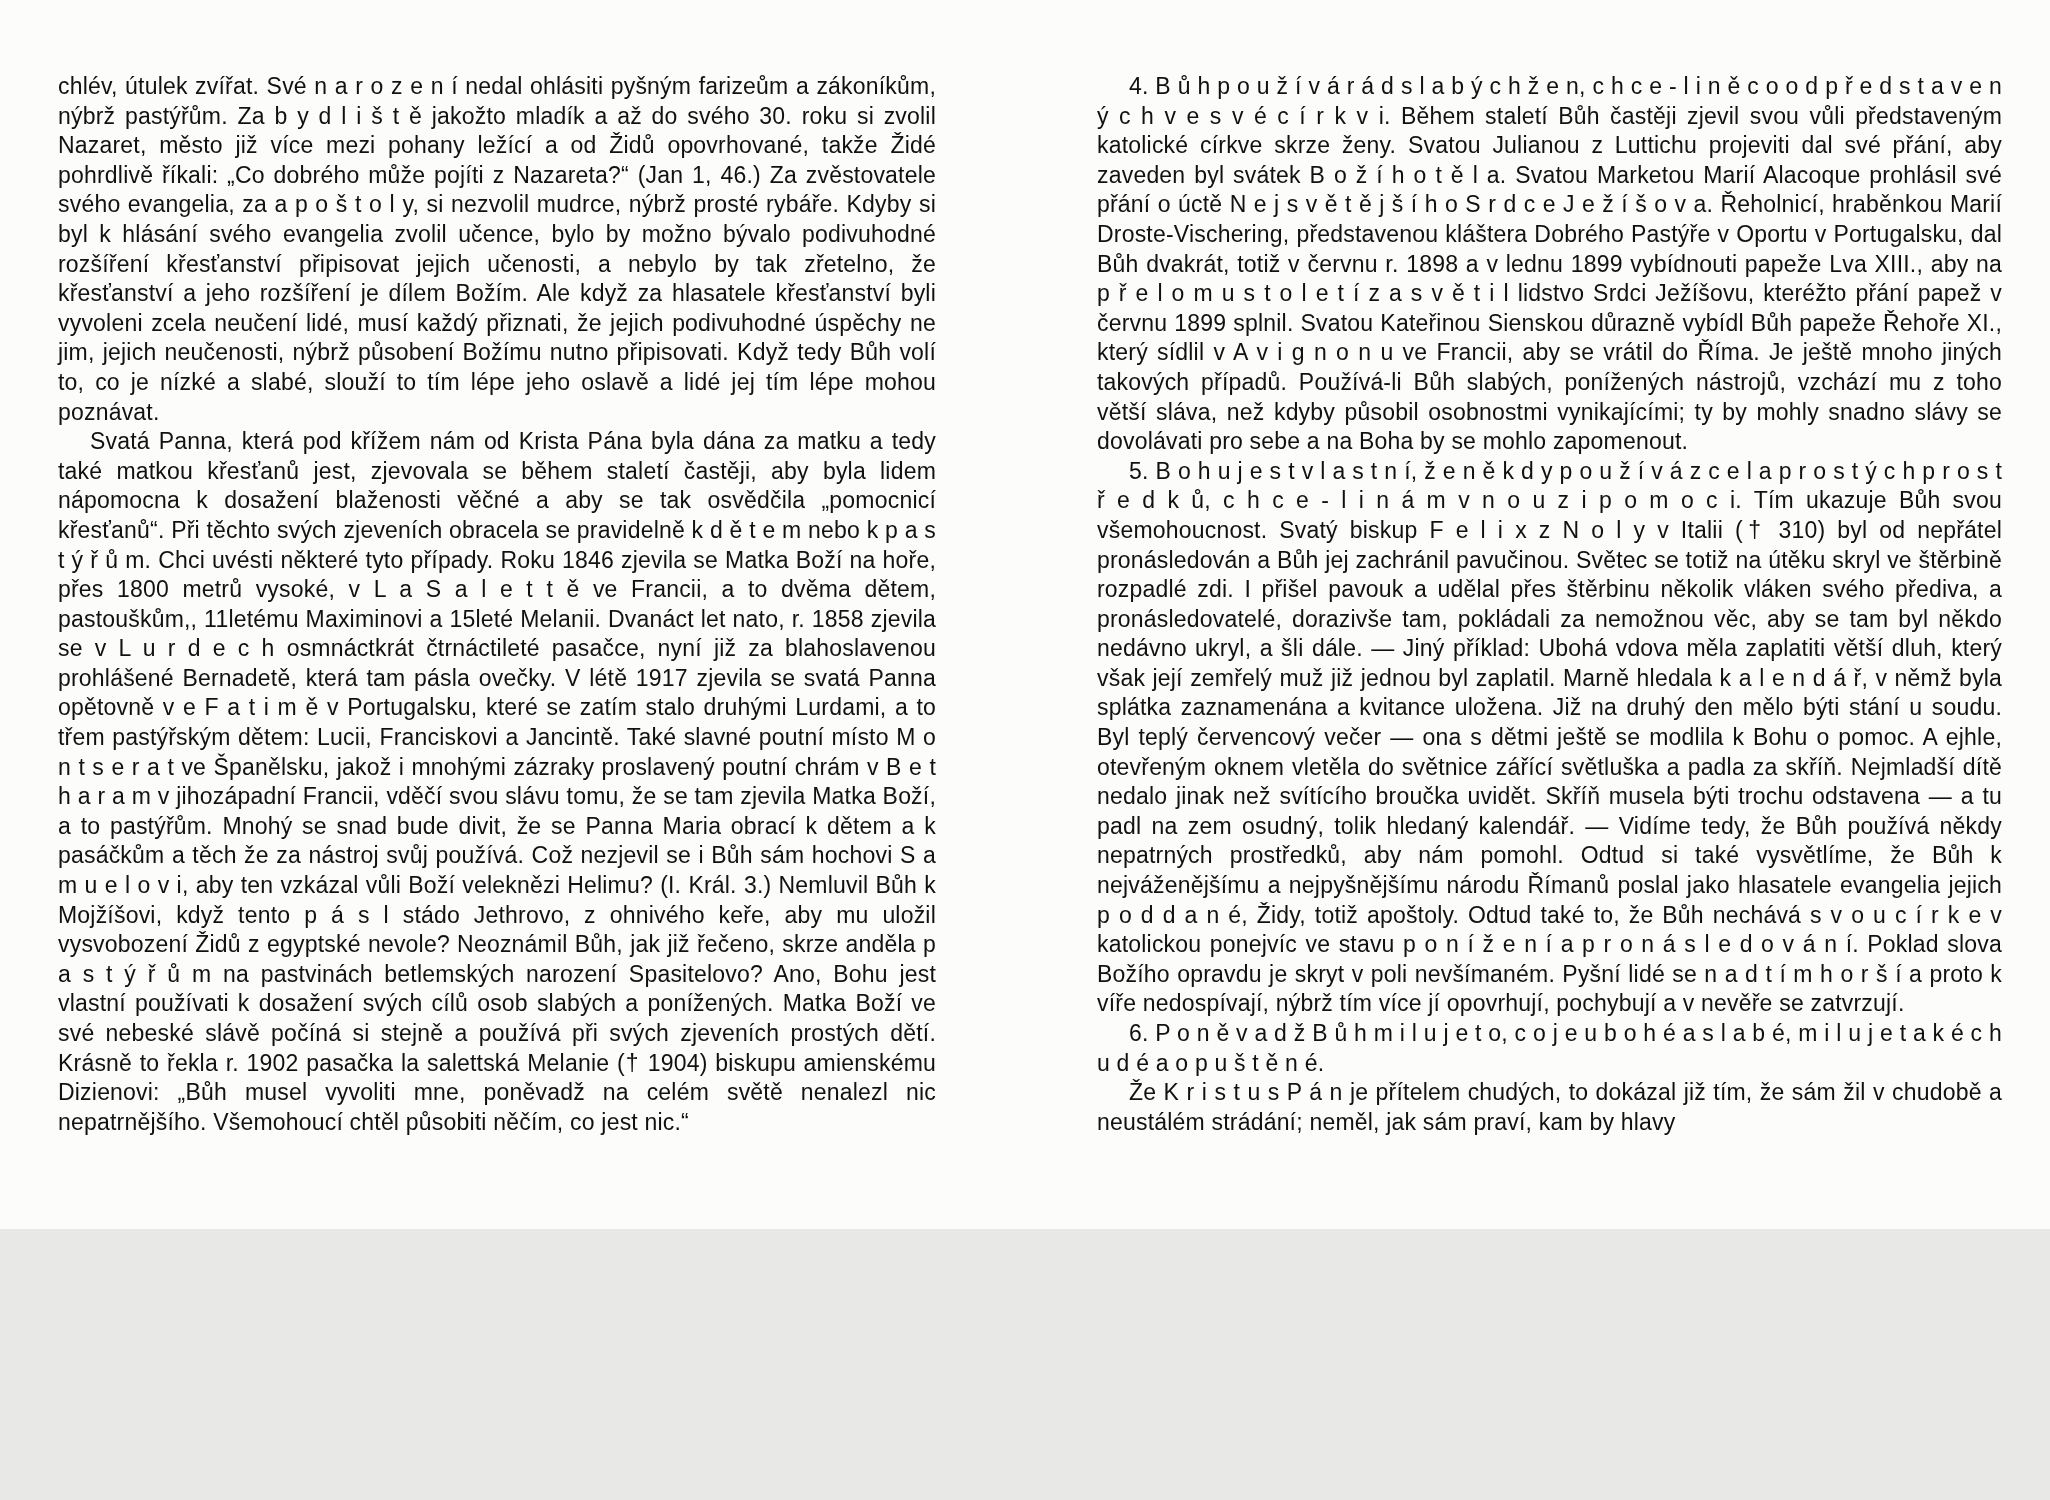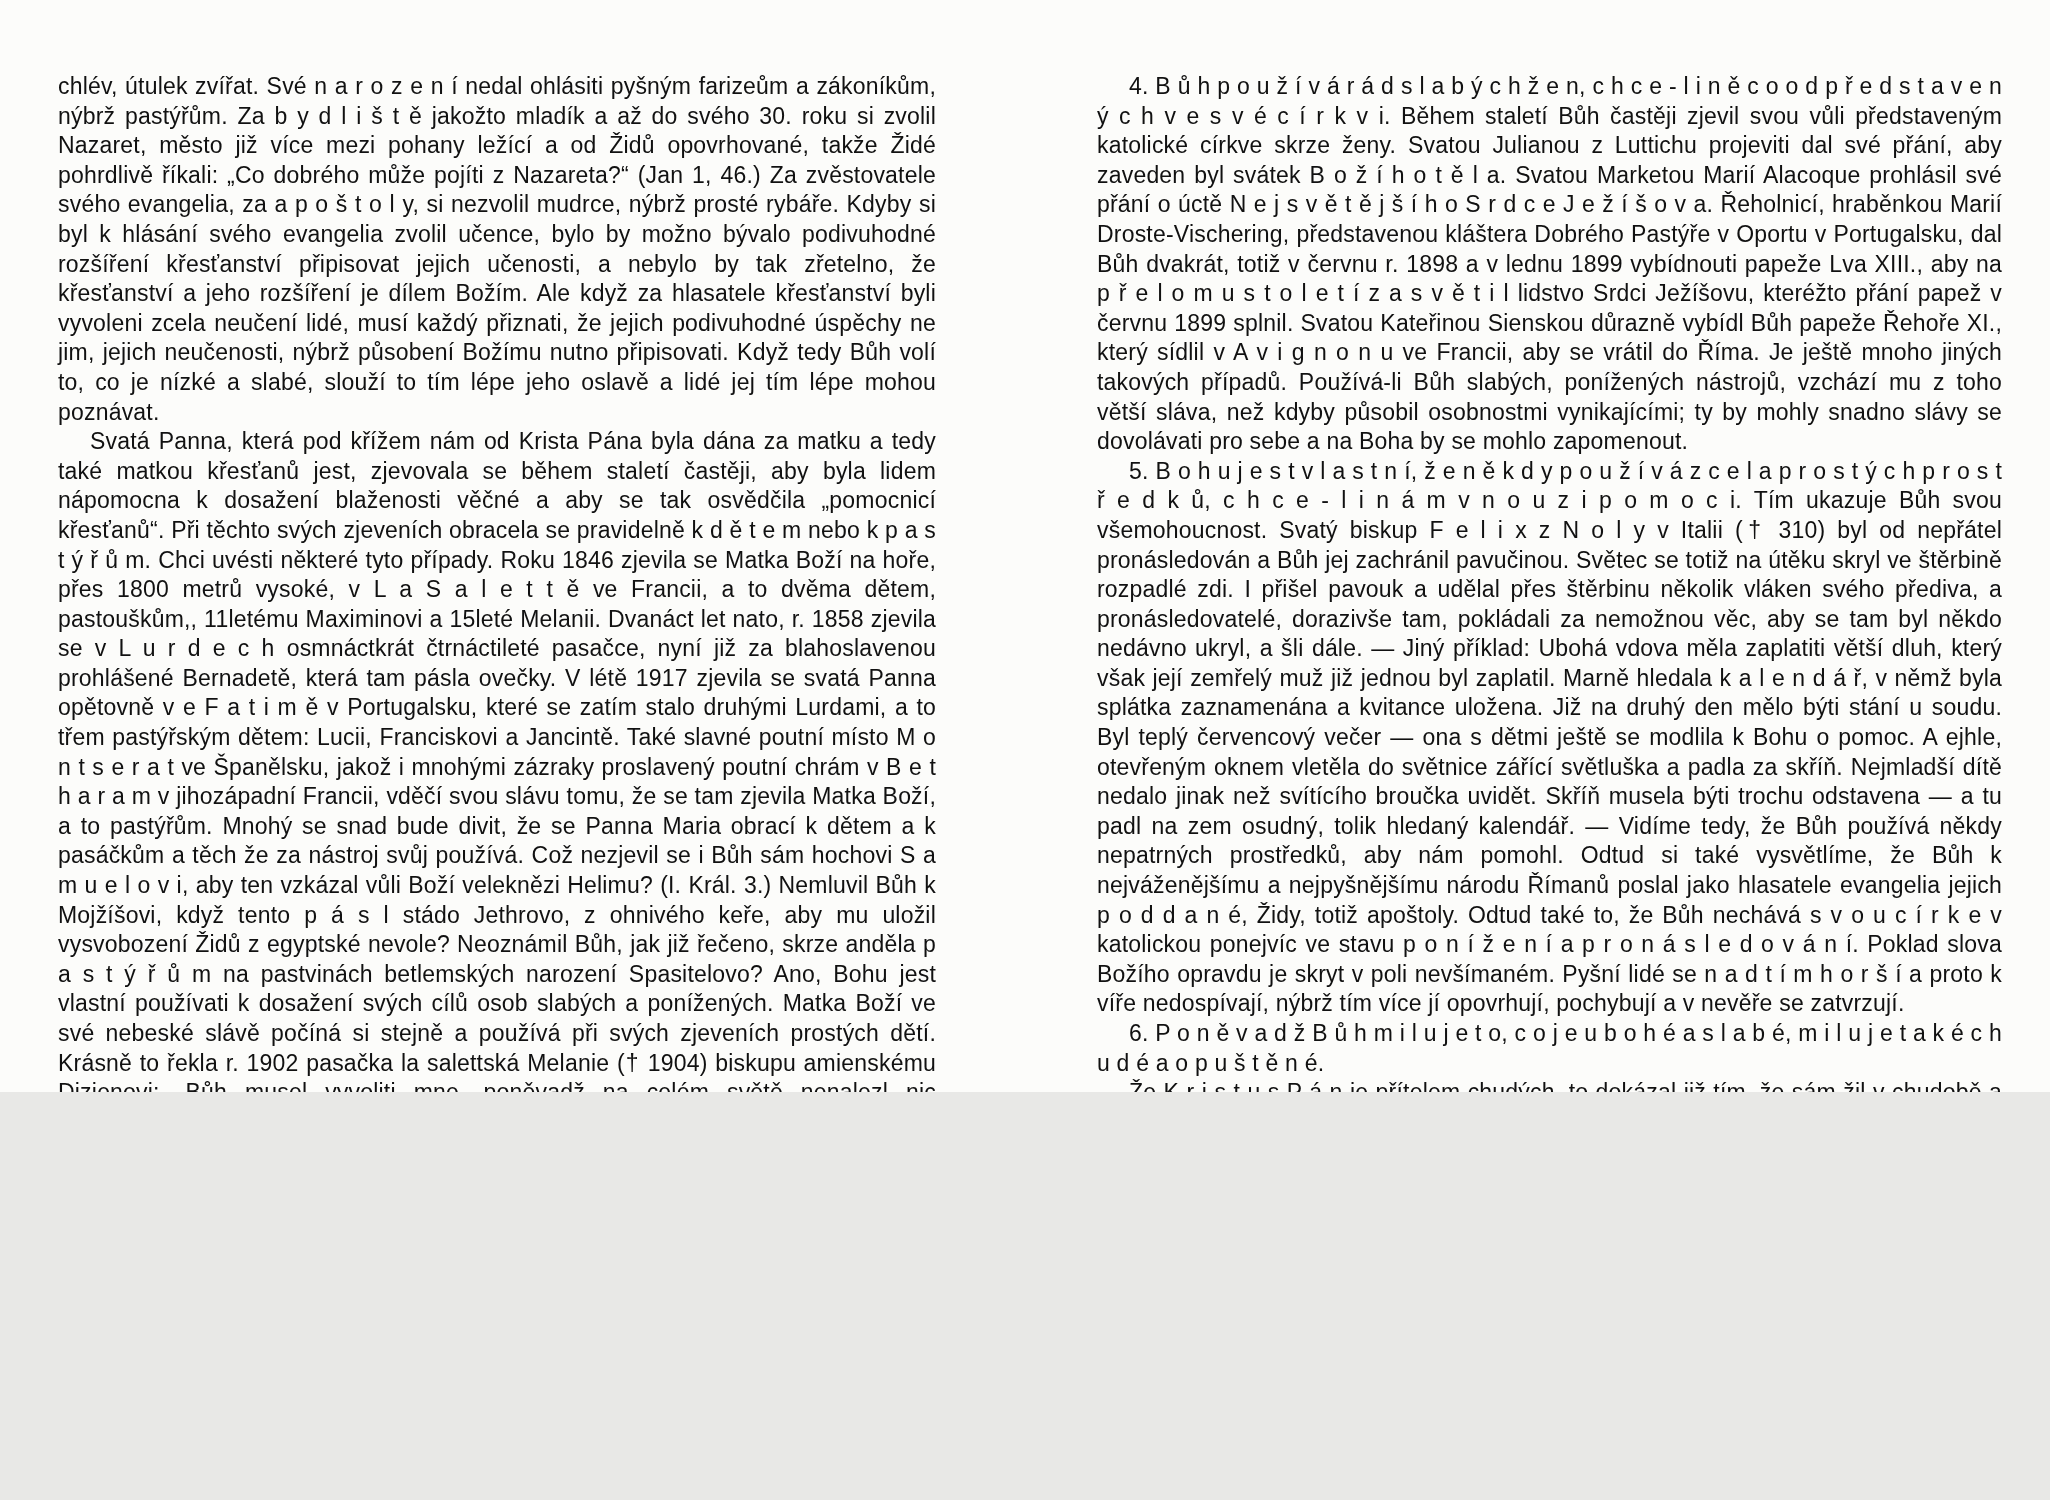--- a/index.html
+++ b/index.html
@@ -4,21 +4,21 @@
 <title>Book spread</title>
 <style>
   html, body {
     margin: 0;
     padding: 0;
     background: #e8e8e6;
   }
   .spread {
     position: relative;
     width: 2050px;
-    height: 1092px;
+    height: 1229px;
     margin: 0 auto;
     background: #fcfcfa;
     color: #111;
     font-family: "Liberation Sans", "DejaVu Sans", sans-serif;
     overflow: hidden;
   }
   .page {
     position: absolute;
     top: 0;
     height: 100%;

